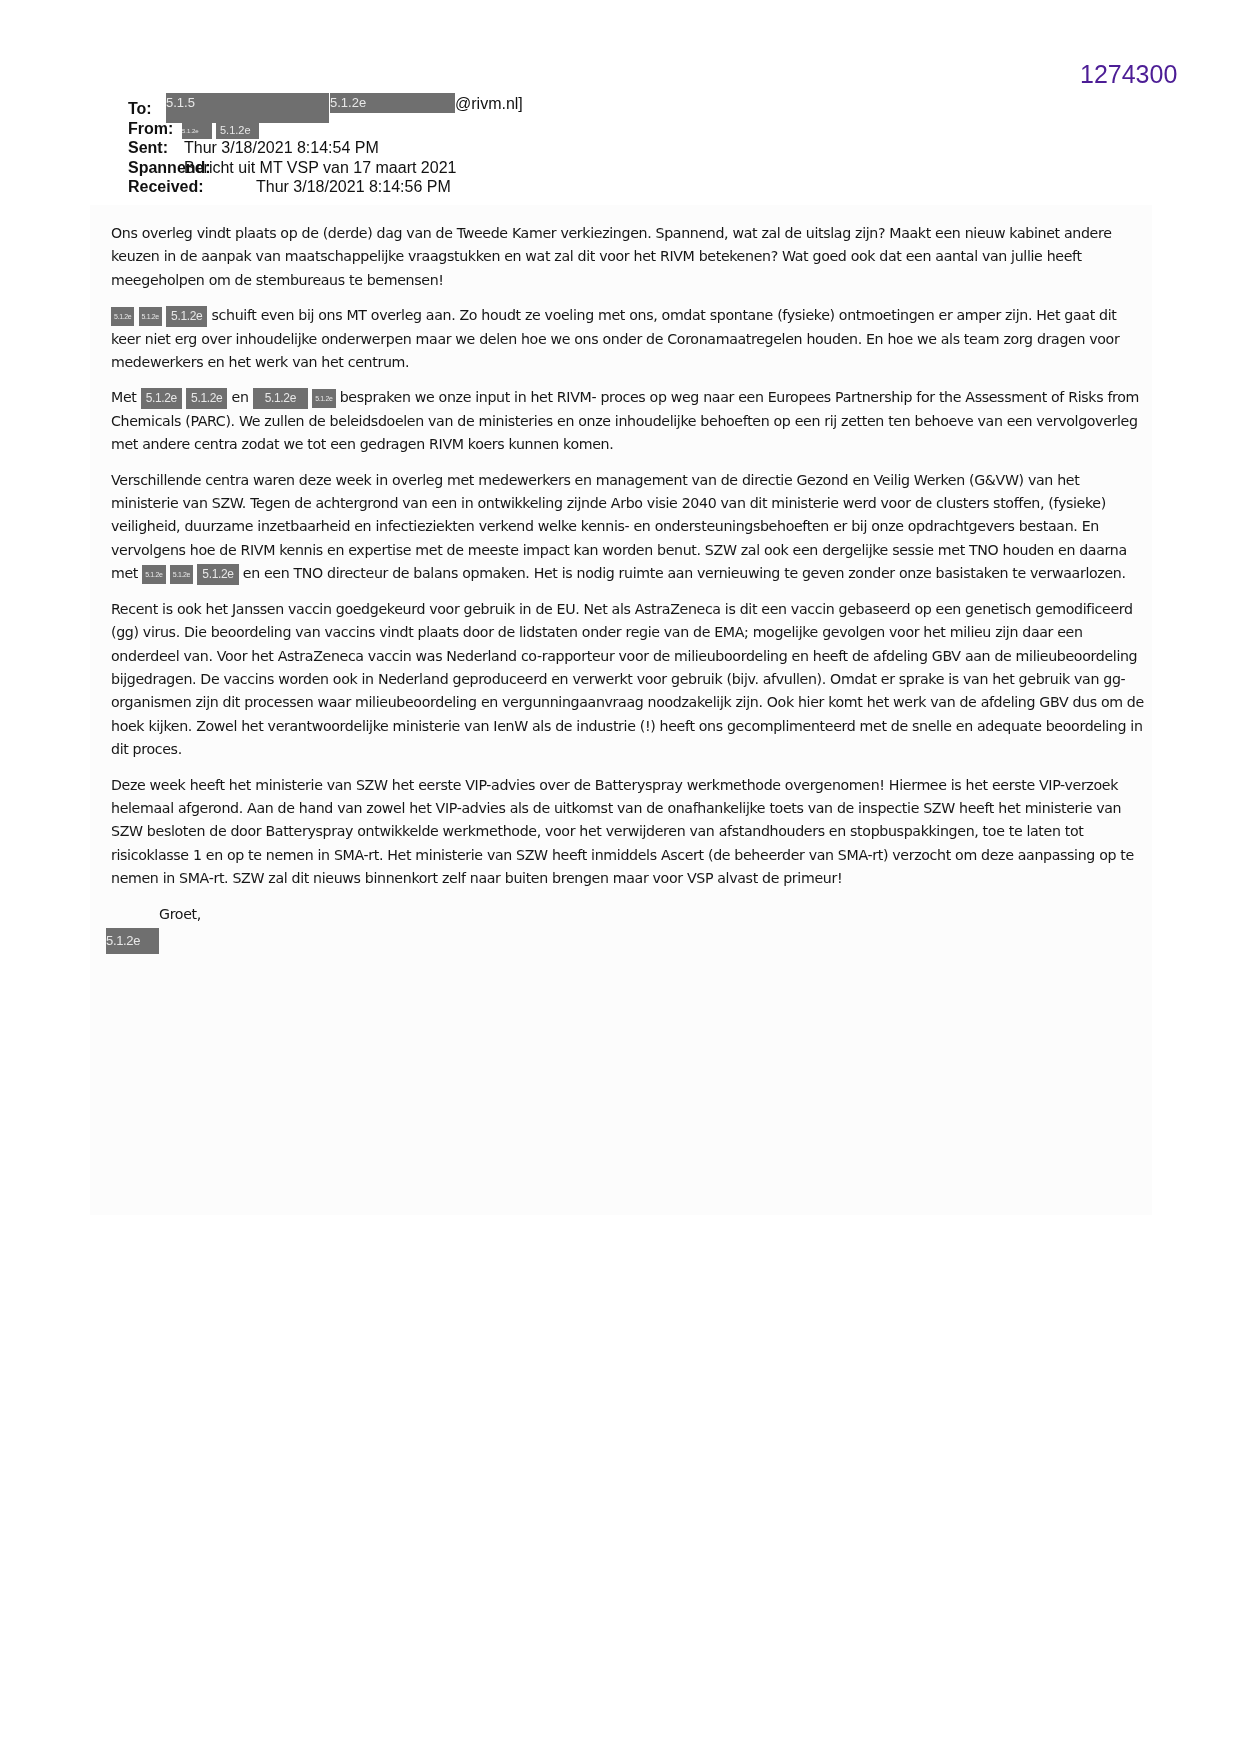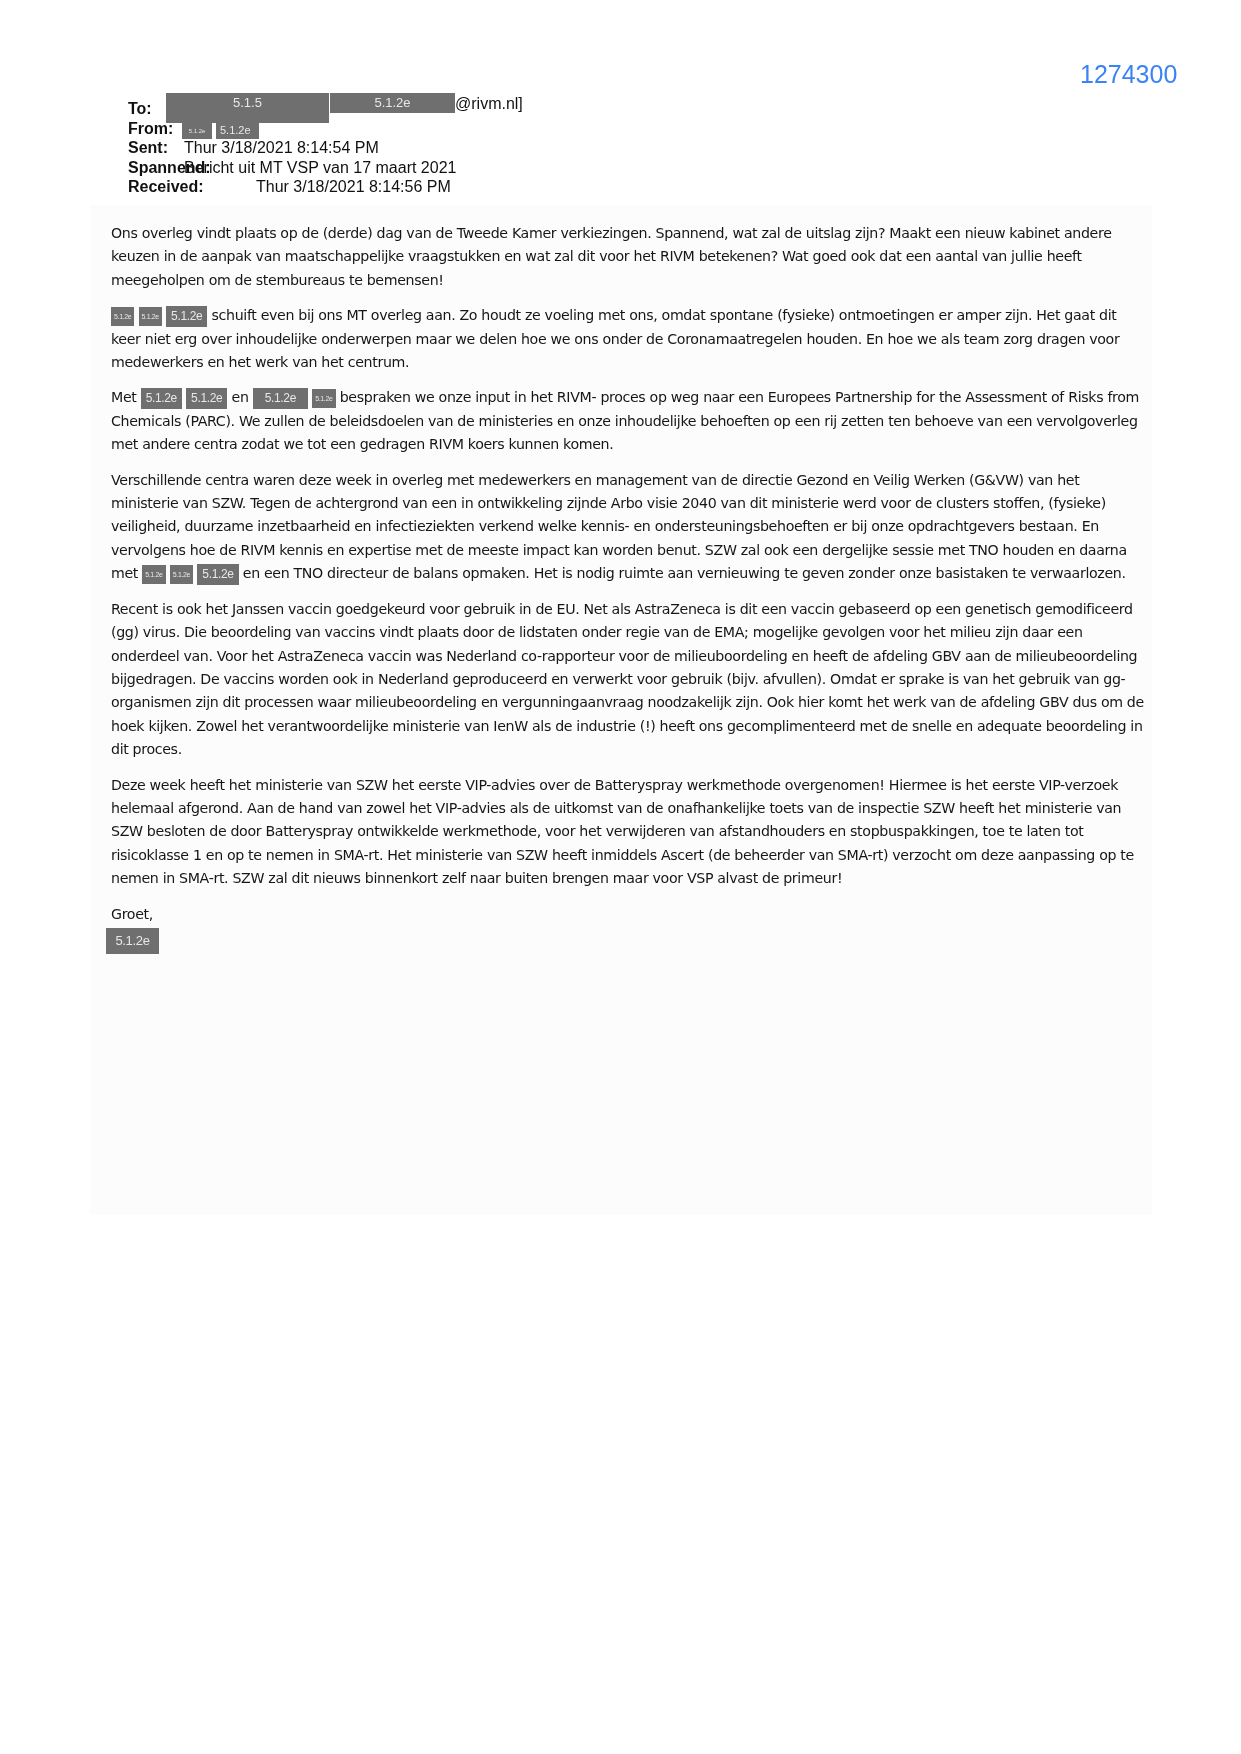--- a/index.html
+++ b/index.html
@@ -1,22 +1,22 @@
 <!DOCTYPE html>
 <html><head>
 <meta charset="utf-8">
 <style>
   html, body { margin:0; padding:0; background:#ffffff; }
   body { width:1241px; height:1754px; position:relative; overflow:hidden; font-family:"Liberation Sans", sans-serif; color:#111; }
-  .docid { position:absolute; left:1080px; top:60px; font-size:25px; font-family:"Liberation Sans", sans-serif; color:#3b82f6; }
+  .docid { position:absolute; left:1080px; top:60px; font-size:25px; font-family:"Liberation Sans", sans-serif; color:#4c1d95; }
   .hdr { position:absolute; left:100px; top:99px; font-size:16px; line-height:19px; font-family:"Liberation Sans", sans-serif; }
   .hdr-row { position:relative; height:19.5px; }
   .hdr-label { position:absolute; left:0; font-weight:bold;margin-left:28px; }
   .hdr-val { position:absolute; left:84px; white-space:nowrap; }
-  .redact { display:inline-block; background:#6f6f6f; color:#e8e8e8; text-align:center; vertical-align:middle; font-family:"Liberation Sans", sans-serif; }
+  .redact { display:inline-block; background:#6f6f6f; color:#e8e8e8; text-align:left; vertical-align:middle; font-family:"Liberation Sans", sans-serif; }
   .panel { position:absolute; left:90px; top:205px; width:1062px; height:1010px; background:#fcfcfc; }
   .body { position:absolute; left:111px; top:222px; width:1035px; font-family:"DejaVu Sans", sans-serif; font-size:14.2px; line-height:23.4px; color:#161616; letter-spacing:-0.35px; }
   .body p { margin:0 0 12px 0; }
   .r-sm { font-size:7px; height:19px; line-height:19px; padding:0 3px; }
   .r-md { font-size:12px; height:21px; line-height:21px; padding:0 5px; }
 </style>
 </head>
 <body>
 
 <div class="docid">1274300</div>
@@ -57,15 +57,15 @@
   <p><span class="redact r-sm">5.1.2e</span> <span class="redact r-sm">5.1.2e</span> <span class="redact r-md">5.1.2e</span><span> schuift even bij ons MT overleg aan. Zo houdt ze voeling met ons, omdat spontane (fysieke) ontmoetingen er amper zijn. Het gaat dit keer niet erg over inhoudelijke onderwerpen maar we delen hoe we ons onder de Coronamaatregelen houden. En hoe we als team zorg dragen voor medewerkers en het werk van het centrum.</span></p>
 
   <p><span>Met </span><span class="redact r-md">5.1.2e</span> <span class="redact r-md">5.1.2e</span><span> en </span> <span class="redact r-md" style="padding:0 12px;">5.1.2e</span> <span class="redact r-sm">5.1.2e</span><span> bespraken we onze input in het RIVM- proces op weg naar een Europees Partnership for the Assessment of Risks from Chemicals (PARC). We zullen de beleidsdoelen van de ministeries en onze inhoudelijke behoeften op een rij zetten ten behoeve van een vervolgoverleg met andere centra zodat we tot een gedragen RIVM koers kunnen komen.</span></p>
 
   <p><span>Verschillende centra waren deze week in overleg met medewerkers en management van de directie Gezond en Veilig Werken (G&amp;VW) van het ministerie van SZW. Tegen de achtergrond van een in ontwikkeling zijnde Arbo visie 2040 van dit ministerie werd voor de clusters stoffen, (fysieke) veiligheid, duurzame inzetbaarheid en infectieziekten verkend welke kennis- en ondersteuningsbehoeften er bij onze opdrachtgevers bestaan. En vervolgens hoe de RIVM kennis en expertise met de meeste impact kan worden benut. SZW zal ook een dergelijke sessie met TNO houden en daarna met </span><span class="redact r-sm">5.1.2e</span> <span class="redact r-sm">5.1.2e</span> <span class="redact r-md">5.1.2e</span><span> en een TNO directeur de balans opmaken. Het is nodig ruimte aan vernieuwing te geven zonder onze basistaken te verwaarlozen.</span></p>
 
   <p>Recent is ook het Janssen vaccin goedgekeurd voor gebruik in de EU. Net als AstraZeneca is dit een vaccin gebaseerd op een genetisch gemodificeerd (gg) virus. Die beoordeling van vaccins vindt plaats door de lidstaten onder regie van de EMA; mogelijke gevolgen voor het milieu zijn daar een onderdeel van. Voor het AstraZeneca vaccin was Nederland co-rapporteur voor de milieuboordeling en heeft de afdeling GBV aan de milieubeoordeling bijgedragen. De vaccins worden ook in Nederland geproduceerd en verwerkt voor gebruik (bijv. afvullen). Omdat er sprake is van het gebruik van gg-organismen zijn dit processen waar milieubeoordeling en vergunningaanvraag noodzakelijk  zijn. Ook hier komt het werk van de afdeling GBV dus om de hoek kijken.  Zowel het verantwoordelijke ministerie van IenW als de industrie (!) heeft ons gecomplimenteerd met de snelle en adequate beoordeling in dit proces.</p>
 
   <p>Deze week heeft het ministerie van SZW het eerste VIP-advies over de Batteryspray werkmethode overgenomen! Hiermee is het eerste VIP-verzoek helemaal afgerond. Aan de hand van zowel het VIP-advies als de uitkomst van de onafhankelijke toets van de inspectie SZW heeft het ministerie van SZW besloten de door Batteryspray ontwikkelde werkmethode, voor het verwijderen van afstandhouders en stopbuspakkingen, toe te laten tot risicoklasse 1 en op te nemen in SMA-rt. Het ministerie van SZW heeft inmiddels Ascert (de beheerder van SMA-rt) verzocht om deze aanpassing op te nemen in SMA-rt. SZW zal dit nieuws binnenkort zelf naar buiten brengen maar voor VSP alvast de primeur!</p>
 
-  <p style="margin-bottom:2px;">Groet,</p>
+  <p style="margin-bottom:2px;margin-left:48px;">Groet,</p>
   <div><span class="redact" style="width:53px;height:26px;line-height:26px;font-size:13px;position:relative;left:-5px;">5.1.2e</span></div>
 </div>
 
 </body></html>

